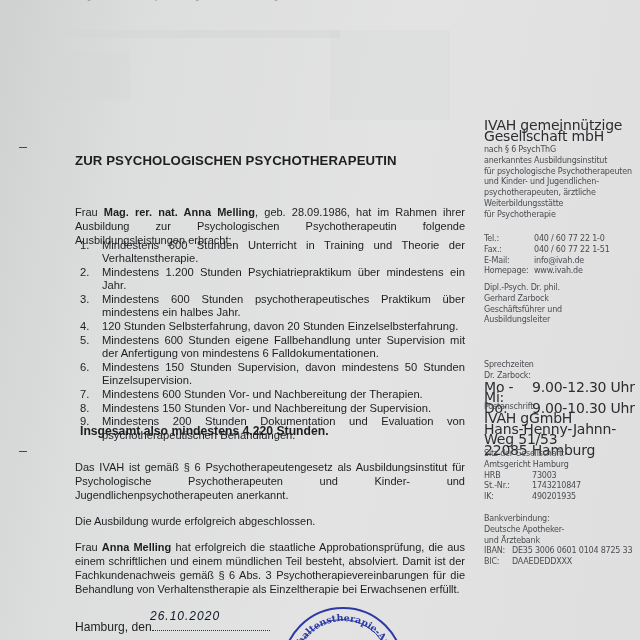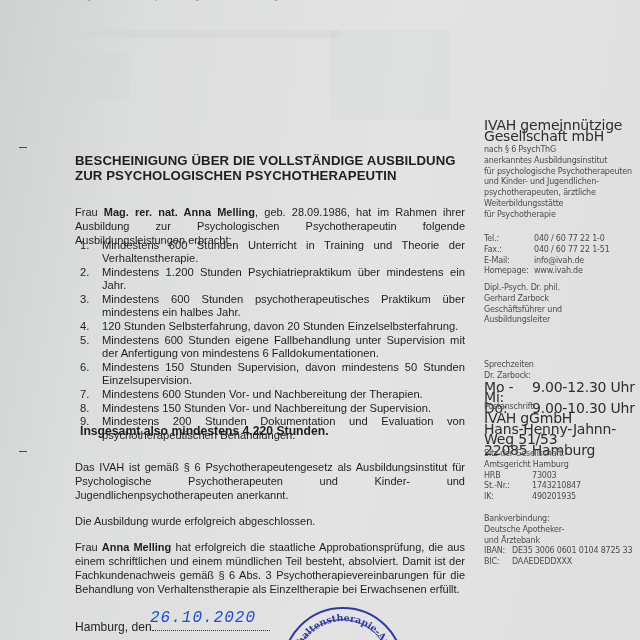--- a/index.html
+++ b/index.html
@@ -18,38 +18,37 @@
   .list li { position:relative; padding-left:22px; text-align:justify; margin-bottom:0.6px; }
   .list li .num { position:absolute; left:0; top:0; }
   .total { position:absolute; left:80px; top:424px; font-weight:bold; font-size:12.2px; }
   .side { position:absolute; left:484px; width:156px; font-size:8px; line-height:10.8px; color:#4a4d52; font-family:"DejaVu Sans", sans-serif; letter-spacing:-0.2px; }
   .side .dark { color:#2b2d31; font-size:14px; }
   .kv { display:flex; }
   .kv .k { width:50px; flex:none; }
   .kv .k2 { width:48px; flex:none; }
   .hamburg { position:absolute; left:75px; top:620px; font-size:12.1px; }
   .dots { display:inline-block; width:118px; border-bottom:1.5px dotted #333; vertical-align:baseline; }
-  .date { position:absolute; left:150px; top:609px; font-family:Liberation Mono, monospace; font-style:italic; color:#1d4ed8; font-size:16px; letter-spacing:1px; }
+  .date { position:absolute; left:150px; top:609px; font-family:Liberation Sans, sans-serif; font-style:italic; color:#0f172a; font-size:12px; letter-spacing:1px; }
   .stamp { position:absolute; left:282px; top:607px; width:118px; height:118px; border:2px solid #2d3aa6; border-radius:50%; }
   .stamp-inner { position:absolute; left:10px; top:10px; width:94px; height:94px; border:1.5px solid #2d3aa6; border-radius:50%; }
   .stamp svg { position:absolute; left:-2px; top:-2px; }
 </style>
 </head>
 <body>
 
 <div class="sender-line">IVAH gGmbH, Hans-Henny-Jahnn-Weg 51/53, 22085 Hamburg</div>
 <div class="faded" style="left:60px;top:30px;width:280px;height:8px;background:#d3d5d5;opacity:.5"></div>
 <div class="faded" style="left:55px;top:52px;width:75px;height:48px;background:#d4d6d6;opacity:.35"></div>
 <div class="faded" style="left:330px;top:30px;width:120px;height:90px;background:#d4d6d6;opacity:.3"></div>
 
 <div class="fold" style="top:147px"></div>
 <div class="fold" style="top:451px"></div>
 
 <div class="title">
-  <div>BESCHEINIGUNG ÜBER DIE VOLLSTÄNDIGE AUSBILDUNG</div>
   <div>ZUR PSYCHOLOGISCHEN PSYCHOTHERAPEUTIN</div>
 </div>
 
 <div class="body" style="top:193px">
   <span>Frau </span><b>Mag. rer. nat. Anna Melling</b><span>, geb. 28.09.1986, hat im Rahmen ihrer Ausbildung zur Psychologischen Psychotherapeutin folgende Ausbildungsleistungen erbracht:</span>
 </div>
 
 <ol class="list">
   <li><span class="num">1.</span><span>Mindestens 600 Stunden Unterricht in Training und Theorie der Verhaltenstherapie.</span></li>
   <li><span class="num">2.</span><span>Mindestens 1.200 Stunden Psychiatriepraktikum über mindestens ein Jahr.</span></li>

